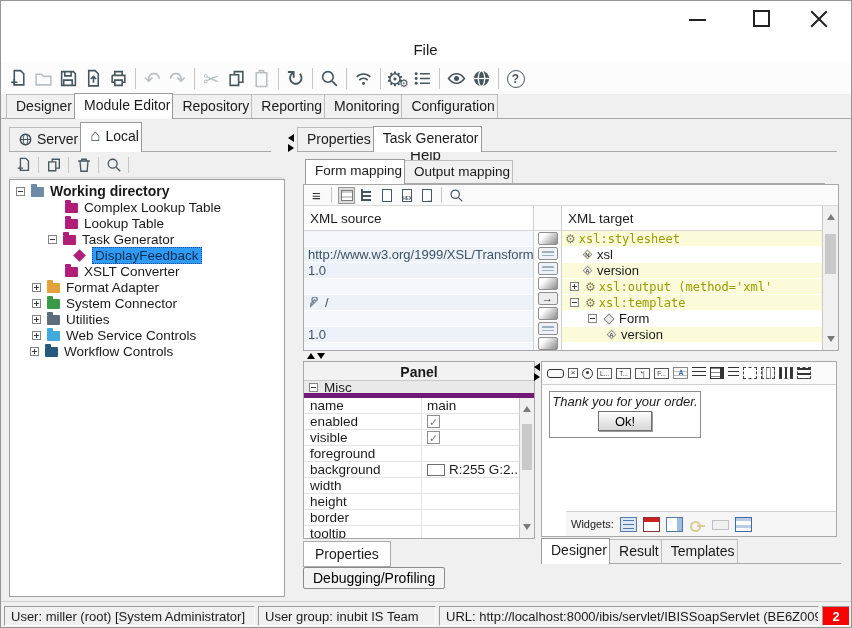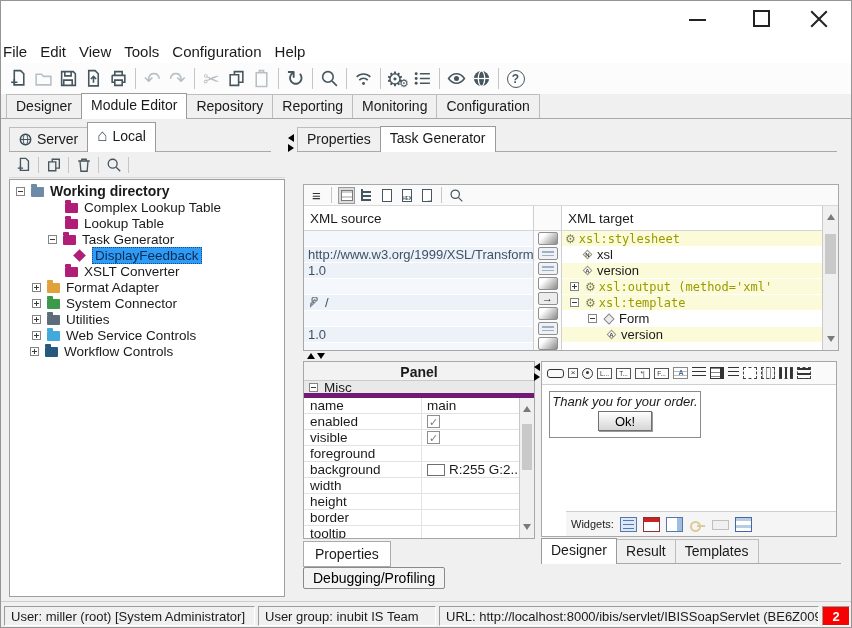--- a/index.html
+++ b/index.html
@@ -12,35 +12,35 @@
   .titlebar{left:0;top:0;width:100%;height:38px;background:#ffffff;}
   .wc{cursor:default;}
   .wc-min{left:688px;top:18px;width:17px;height:2px;background:#222;}
   .wc-max{left:752px;top:9px;width:17px;height:17px;border:2px solid #222;background:#fff;}
   .wc-close{left:808px;top:8px;width:20px;height:20px;}
   .wc-close::before,.wc-close::after{content:"";position:absolute;left:-1px;top:9px;width:22px;height:2px;background:#222;}
   .wc-close::before{transform:rotate(45deg);}
   .wc-close::after{transform:rotate(-45deg);}
 
   
-  .menubar{left:0;top:38px;width:100%;height:24px;background:#fff;display:flex;align-items:center;padding-left:0;}
+  .menubar{left:0;top:38px;width:100%;height:24px;background:#fff;display:flex;align-items:center;padding-left:8px;flex-direction:column;}
   .mitem{font-size:15px;padding:2px 7px 2px 2px;margin-right:4px;}
 
   
   .toolbar{left:0;top:62px;width:100%;height:31px;background:#fcfcfc;display:flex;align-items:center;padding-left:5px;}
   .tbtn{width:25px;height:25px;display:flex;align-items:center;justify-content:center;flex:none;}
   .tsep{width:1px;height:21px;background:#c6c6c6;margin:0 4px;flex:none;}
   .glyph{font-size:20px;line-height:20px;color:#46565f;}
   .glyph.dis{color:#b9c0c5;}
   .glyph.sm{font-size:17px;}
 
   
   .tabstrip{display:flex;align-items:flex-end;border-bottom:1px solid #a9a9a9;}
   .mainTabs{left:0;top:93px;width:100%;height:25px;background:#f0f0f0;padding-left:5px;}
-  .tab{font-size:14px;padding:3px 9px 4px 9px;background:#f0f0f0;border:1px solid #bdbdbd;border-bottom:none;
+  .tab{font-size:14px;padding:3px 2px 4px 9px;background:#f0f0f0;border:1px solid #bdbdbd;border-bottom:none;
        margin-right:-1px;position:relative;white-space:nowrap;text-align:center;}
   .tab.active{background:#fff;border-color:#9a9a9a;margin-bottom:-1px;padding-bottom:6px;z-index:2;font-weight:normal;}
 
   
   .ptabRow{display:flex;align-items:flex-end;border-bottom:1px solid #a9a9a9;height:24px;}
   .leftTabs{left:8px;top:127px;width:262px;}
   .ltab{display:flex;align-items:center;gap:5px;}
   .ltoolbar{left:8px;top:152px;width:276px;height:25px;display:flex;align-items:center;padding-left:3px;border-bottom:1px solid #d9d9d9;}
   .ltb{width:23px;height:21px;display:flex;align-items:center;justify-content:center;flex:none;}
   .lsep{width:1px;height:16px;background:#c6c6c6;margin:0 3px;flex:none;}
@@ -404,20 +404,24 @@
       <span class="folder" style="background:#27597f"></span>
       <span>Workflow Controls</span>
     </div>
   </div>
 
   <div class="abs rightTabs ptabRow">
     <span class="tab">Properties</span>
     <span class="tab active">Task Generator</span>
   </div>
 
+  <div class="abs mapTabs ptabRow">
+    <span class="tab active">Form mapping</span>
+    <span class="tab">Output mapping</span>
+  </div>
 
   <div class="abs mapbox">
     <div class="maptb">
       <span class="mi">
           <span style="font-size:15px;font-weight:bold;color:#333">≡</span>
         </span>
       <span class="lsep"></span>
       <span class="mi pressed">
           <span class="gridic"></span>
         </span>

